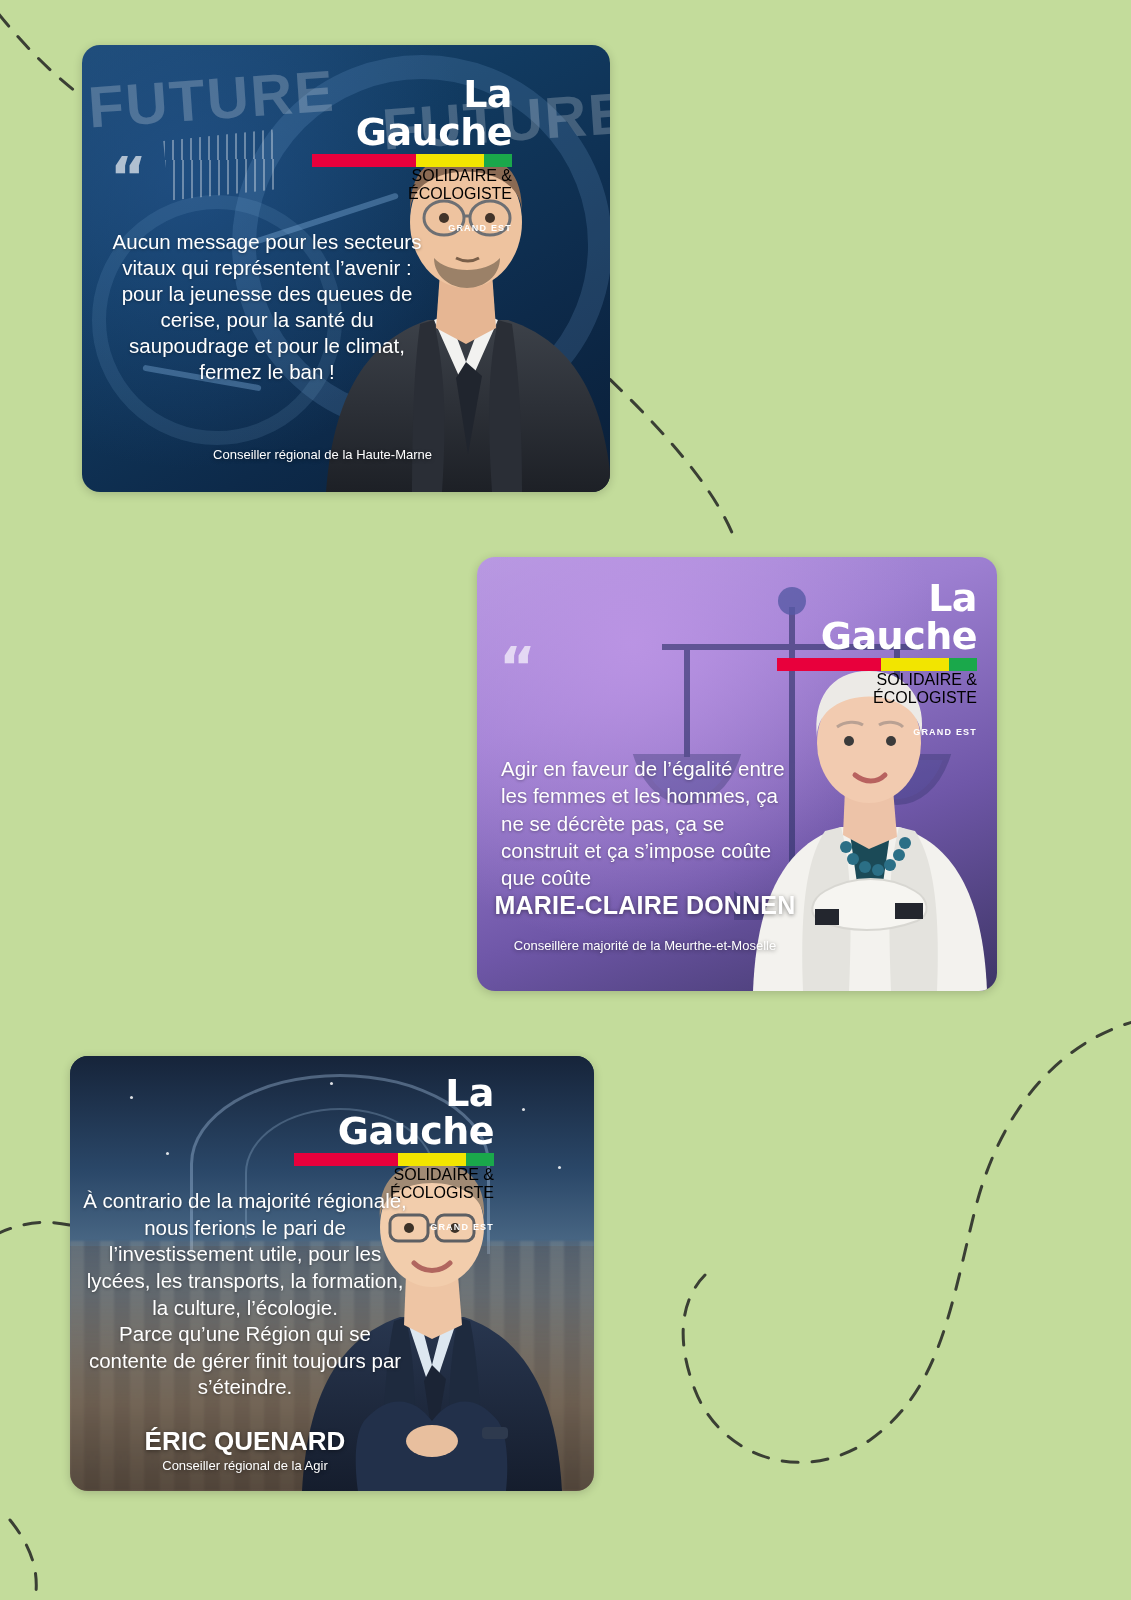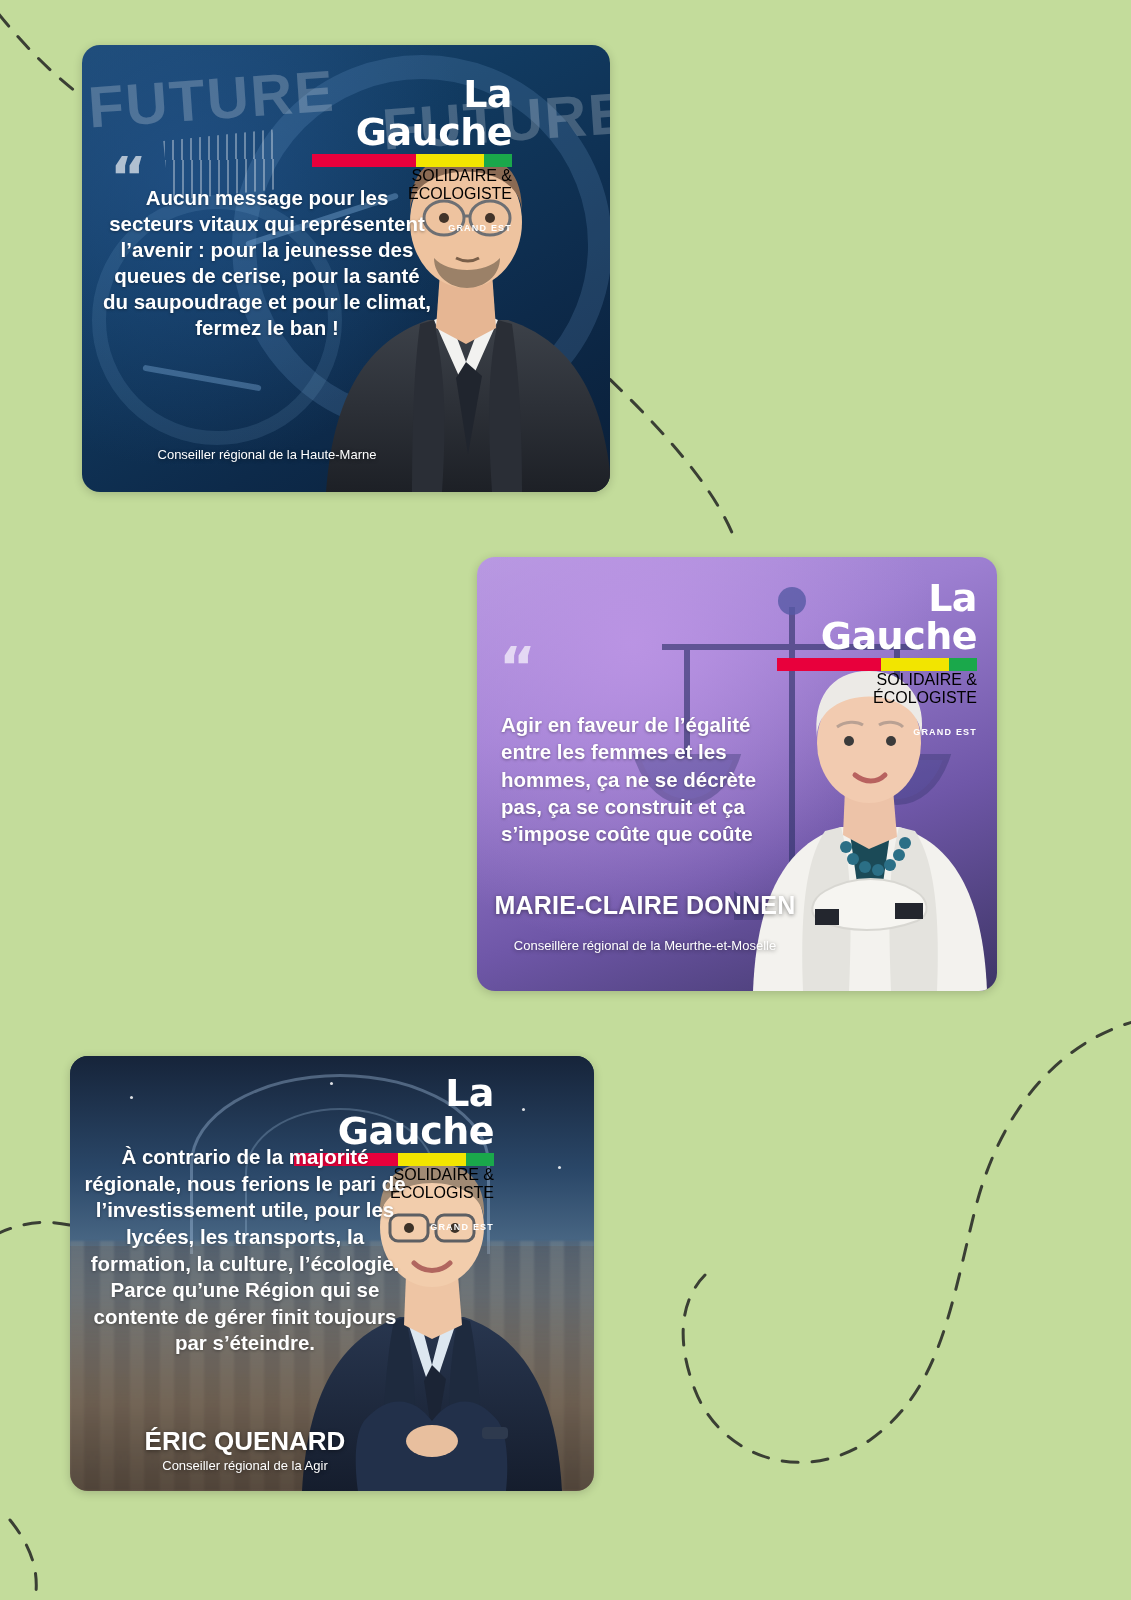--- a/index.html
+++ b/index.html
@@ -178,23 +178,24 @@
     font-family: "DejaVu Sans", sans-serif;
     font-weight: 700;
     color: rgba(255,255,255,0.65);
     line-height: 0.7;
     z-index: 5;
   }
 
   .quote-text {
     position: absolute;
     color: #ffffff;
-    font-weight: 700;
+    font-weight: 400;
     z-index: 5;
     text-shadow: 0 1px 3px rgba(0,0,0,0.35);
+    margin-top: 44px;
   }
 
   .author-name {
     position: absolute;
     color: #ffffff;
     font-weight: 700;
     z-index: 6;
     text-shadow: 0 1px 4px rgba(0,0,0,0.45);
   }
   .author-role {
@@ -213,21 +214,21 @@
   
   #card-cedelle .logo-block { right: 98px; top: 30px; width: 200px; }
   #card-cedelle .logo-main { font-size: 38px; }
   #card-cedelle .logo-sub { text-align: right; }
   #card-cedelle .quote-mark { left: 28px; top: 112px; font-size: 56px; }
   #card-cedelle .quote-text {
     left: 20px; top: 140px; width: 330px;
     font-size: 20.5px; line-height: 1.27; text-align: center;
   }
   #card-cedelle .author-name { left: 20px; top: 368px; width: 330px; text-align: center; font-size: 26px; letter-spacing: 0.3px; }
-  #card-cedelle .author-role { left: 20px; top: 402px; width: 330px; text-align: center; font-size: 13px; }
+  #card-cedelle .author-role { left: 20px; top: 402px; width: 330px; text-align: right; font-size: 13px; }
 
   
   #card-donnen .logo-block { right: 20px; top: 22px; width: 200px; }
   #card-donnen .logo-main { font-size: 38px; }
   #card-donnen .logo-sub { text-align: right; }
   #card-donnen .quote-mark { left: 22px; top: 90px; font-size: 56px; }
   #card-donnen .quote-text {
     left: 24px; top: 154px; width: 290px;
     font-size: 20.5px; line-height: 1.33; text-align: left;
   }
@@ -360,21 +361,21 @@
         <div class="seg-green"></div>
       </div>
       <div class="strip-text">SOLIDAIRE &amp; ÉCOLOGISTE</div>
     </div>
     <div class="logo-sub">GRAND EST</div>
   </div>
 
   <div class="quote-mark">“</div>
   <div class="quote-text">Agir en faveur de l’égalité entre les femmes et les hommes, ça ne se décrète pas, ça se construit et ça s’impose coûte que coûte</div>
   <div class="author-name">MARIE-CLAIRE DONNEN</div>
-  <div class="author-role">Conseillère régional de la Meurthe-et-Moselle</div>
+  <div class="author-role">Conseillère majorité de la Meurthe-et-Moselle</div>
 </div>
 
 <div class="card" id="card-quenard">
   <div class="sky"></div>
   <div class="dome"></div>
   <div class="dome2"></div>
   <div class="star" style="left:60px; top:40px;"></div>
   <div class="star" style="left:96px; top:96px;"></div>
   <div class="star" style="left:452px; top:52px;"></div>
   <div class="star" style="left:488px; top:110px;"></div>

